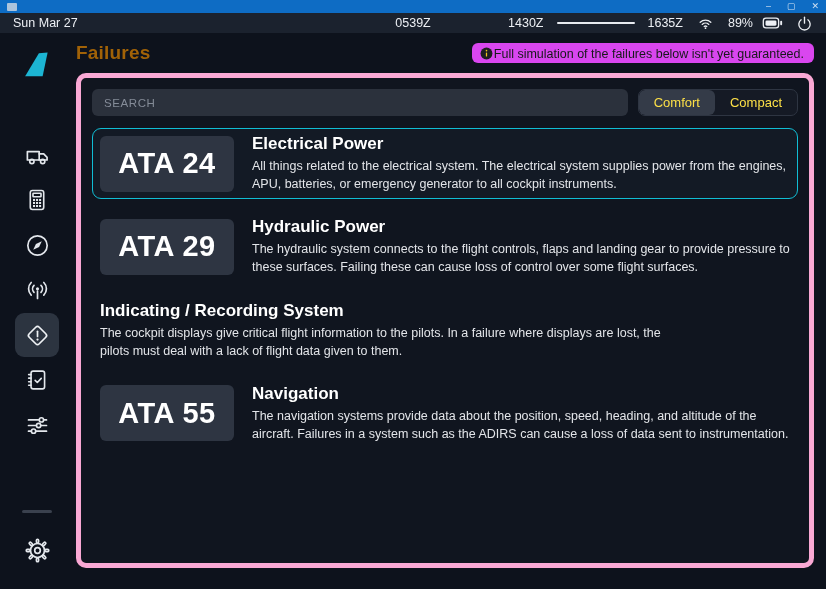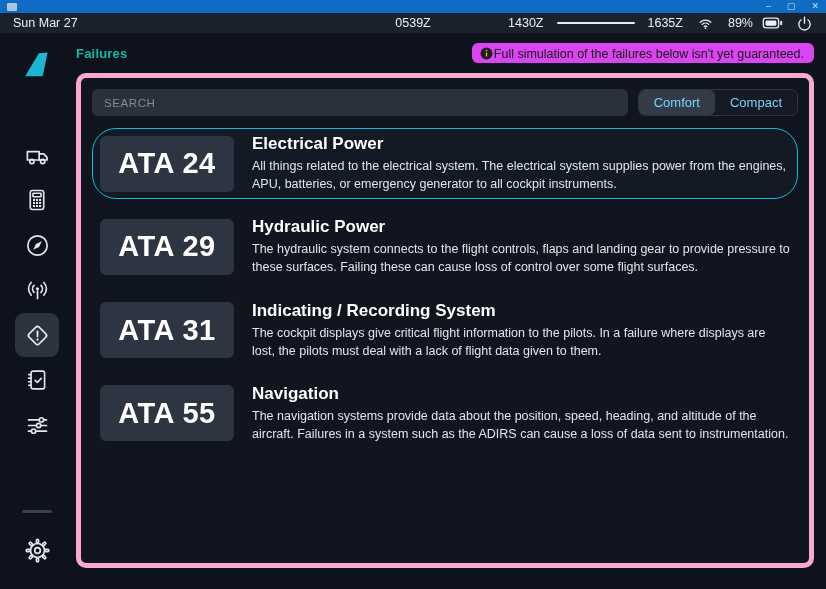--- a/index.html
+++ b/index.html
@@ -36,21 +36,21 @@
   }
   .side-btn {
     width:44px; height:44px; display:flex; align-items:center; justify-content:center;
     border-radius:9px; color:#e3e7ec; margin-bottom:1px; cursor:pointer;
   }
   .side-btn.active { background:#2c3440; }
   .side-spacer { flex:1; }
   .side-divider { width:30px; height:3px; background:#3a414e; border-radius:2px; margin-bottom:15px; }
   .main { flex:1; display:flex; flex-direction:column; padding:0 12px 0 2px; }
   .page-header { height:40px; display:flex; align-items:center; }
-  .page-title { font-size:13px; font-weight:bold; color:#14b8a6; letter-spacing:.2px; }
+  .page-title { font-size:19px; font-weight:bold; color:#a16207; letter-spacing:.2px; }
   .warning-pill {
     margin-left:auto; background:#d946ef; color:#17181a;
     border-radius:6px; padding:3px 10px 2px 7px; font-size:12.5px;
     display:flex; align-items:center; white-space:nowrap;
   }
   .panel {
     flex:1; margin-bottom:17px;
     border:5px solid #f9a8d4; border-radius:10px;
     background:#10151f; padding:11px; display:flex; flex-direction:column;
   }
@@ -59,30 +59,30 @@
     flex:1; height:27px; background:#2b313c; border:none; border-radius:6px;
     padding:0 12px; color:#dfe3e8; font-size:11.5px; letter-spacing:.6px;
     outline:none;
   }
   .search::placeholder { color:#858c98; }
   .toggle-group {
     display:flex; background:#151a25; border:1px solid #2e3542;
     border-radius:7px; overflow:hidden;
   }
   .toggle-btn {
-    padding:4px 15px; font-size:13px; color:#7dd3fc; display:flex; align-items:center;
+    padding:4px 15px; font-size:13px; color:#fde047; display:flex; align-items:center;
     cursor:pointer; border-radius:6px;
   }
   .toggle-btn.selected { background:#343b48; }
   .cards { margin-top:12px; display:flex; flex-direction:column; gap:12px; }
   .card {
     display:flex; align-items:center; gap:18px; padding:5px 7px;
     border:1.5px solid transparent; border-radius:9px; cursor:pointer;
   }
-  .card.selected { border-color:#10bdd4; background:#131a25;border-radius:24px; }
+  .card.selected { border-color:#10bdd4; background:#131a25; }
   .ata-badge {
     min-width:134px; width:134px; height:56px; background:#2e3542; border-radius:6px;
     display:flex; align-items:center; justify-content:center;
     font-size:29px; font-weight:bold; color:#ffffff; letter-spacing:.5px;
   }
   .card-text { display:flex; flex-direction:column; gap:3px; }
   .card-title { font-size:17px; font-weight:bold; color:#ffffff; }
   .card-desc { font-size:12.5px; color:#e3e5e9; line-height:1.45; max-width:575px; }
   svg { display:block; }
 </style>
@@ -263,21 +263,20 @@
           </div>
         </div>
         <div class="card">
           <div class="ata-badge">ATA 29</div>
           <div class="card-text">
             <div class="card-title">Hydraulic Power</div>
             <div class="card-desc">The hydraulic system connects to the flight controls, flaps and landing gear to provide pressure to these surfaces. Failing these can cause loss of control over some flight surfaces.</div>
           </div>
         </div>
         <div class="card">
-          <div class="ata-badge">ATA 31</div>
           <div class="card-text">
             <div class="card-title">Indicating / Recording System</div>
             <div class="card-desc">The cockpit displays give critical flight information to the pilots. In a failure where displays are lost, the pilots must deal with a lack of flight data given to them.</div>
           </div>
         </div>
         <div class="card">
           <div class="ata-badge">ATA 55</div>
           <div class="card-text">
             <div class="card-title">Navigation</div>
             <div class="card-desc">The navigation systems provide data about the position, speed, heading, and altitude of the aircraft. Failures in a system such as the ADIRS can cause a loss of data sent to instrumentation.</div>

